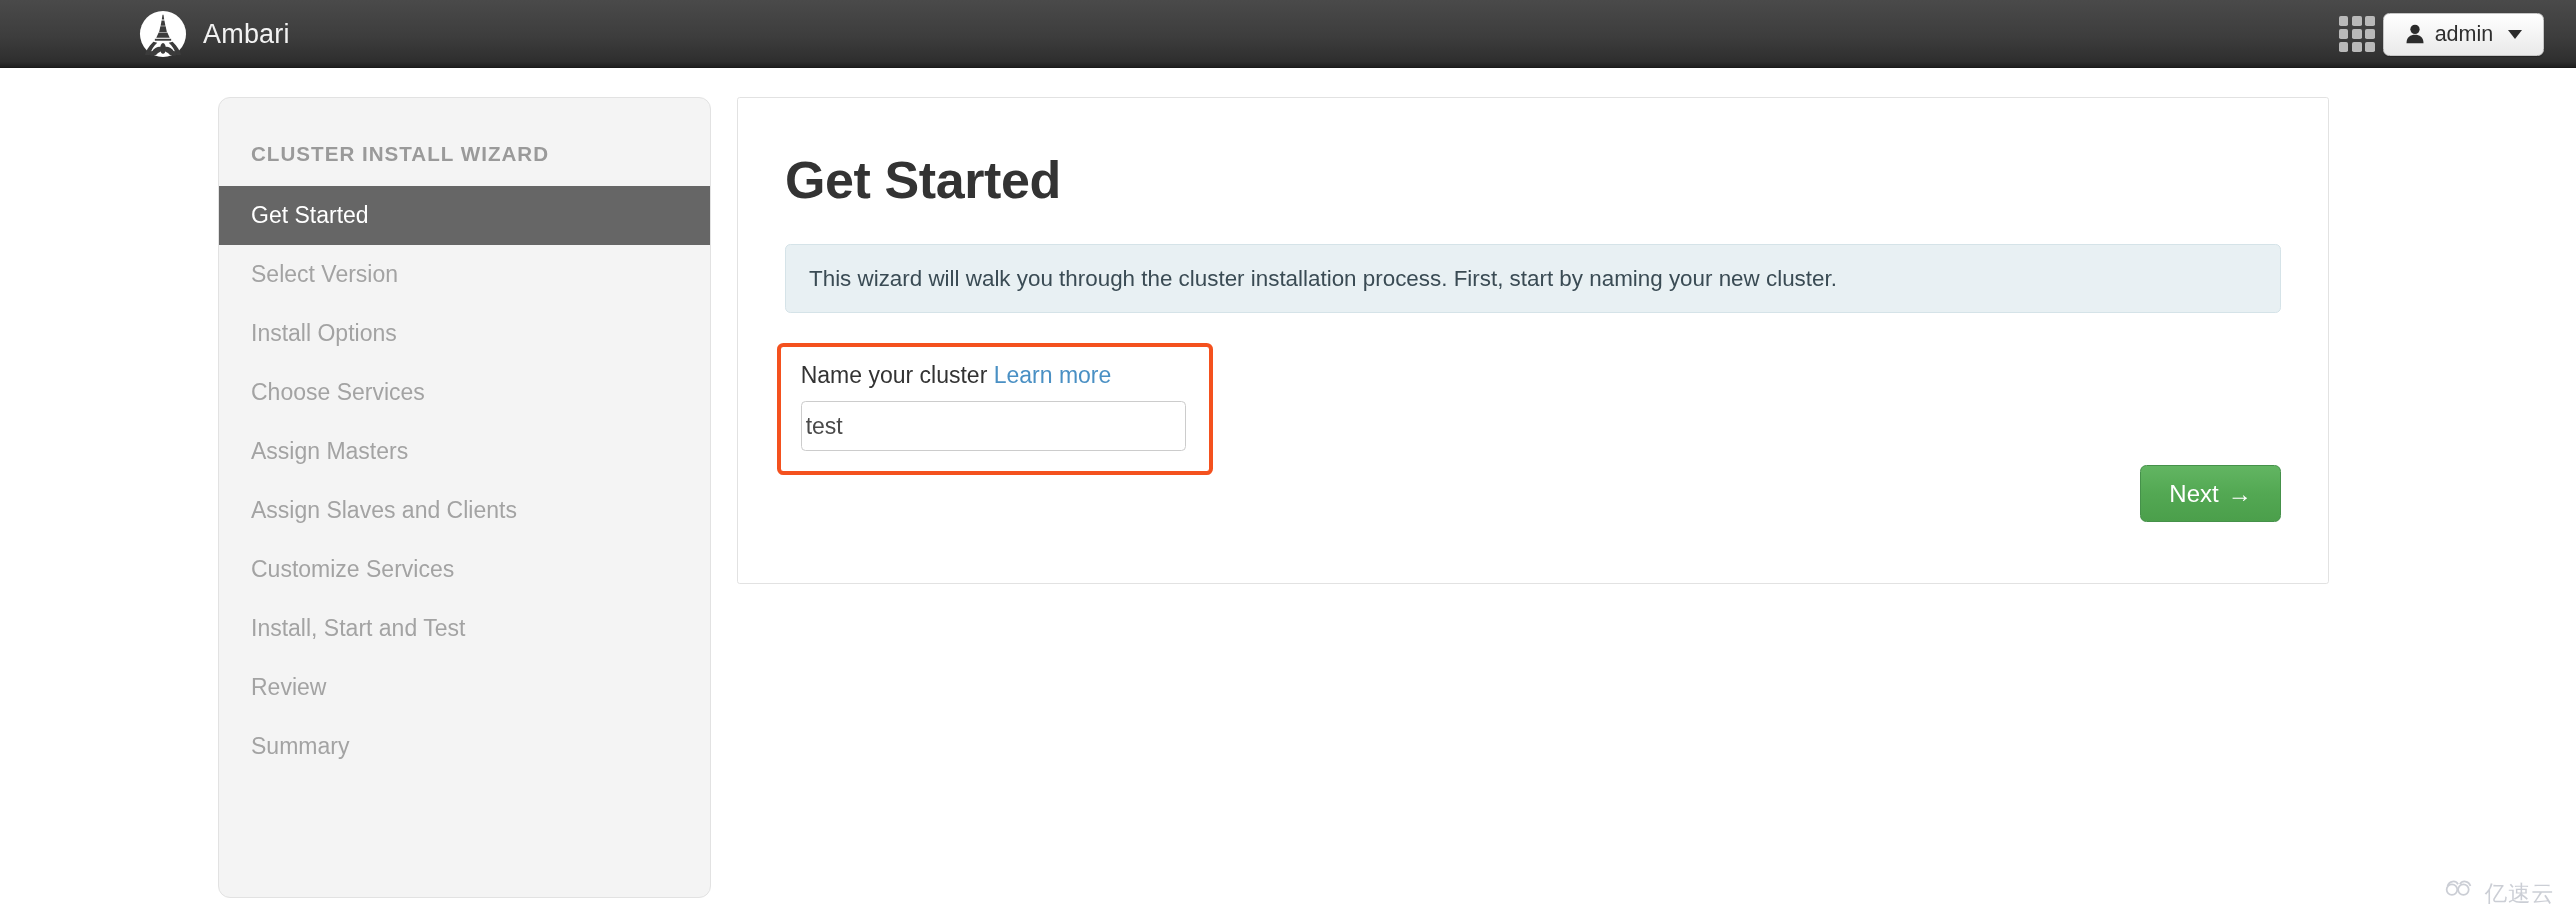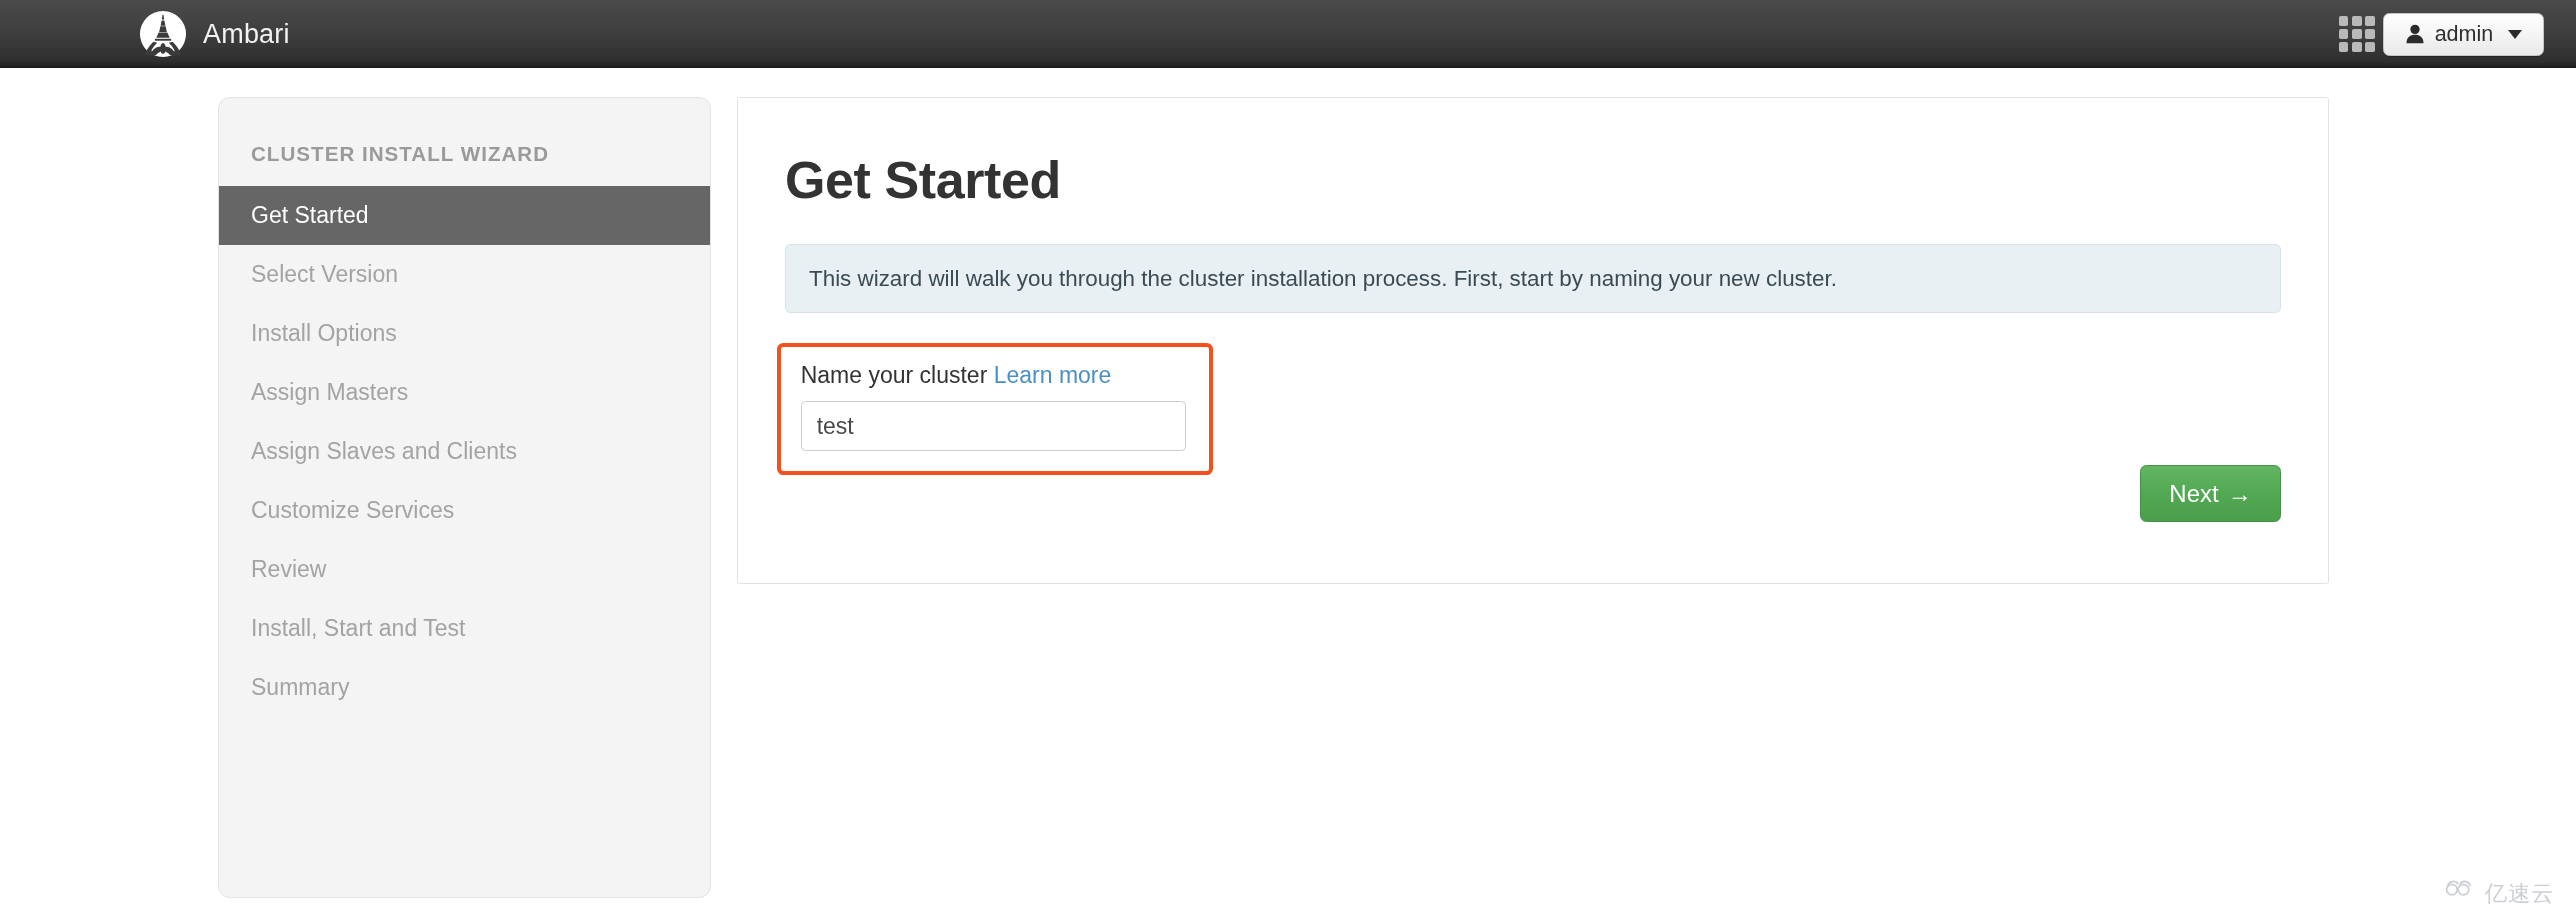--- a/index.html
+++ b/index.html
@@ -188,21 +188,21 @@
     color: #4a90c4;
     text-decoration: none;
     cursor: pointer;
   }
 
   .cluster-input {
     display: block;
     margin-top: 12.5px;
     width: 385px;
     height: 50px;
-    padding: 0 15px;
+    padding: 0 4px;
     font-size: 23px;
     font-family: "Liberation Sans", sans-serif;
     color: #4a4a4a;
     background: #ffffff;
     border: 0.9px solid #cccccc;
     border-radius: 4.5px;
     outline: none;
   }
 
   .next-btn {
@@ -301,33 +301,36 @@
     <li class="wizard-item active">
         <span>Get Started</span>
       </li>
     <li class="wizard-item">
         <span>Select Version</span>
       </li>
     <li class="wizard-item">
         <span>Install Options</span>
       </li>
     <li class="wizard-item">
+        <span>Choose Services</span>
+      </li>
+    <li class="wizard-item">
         <span>Assign Masters</span>
       </li>
     <li class="wizard-item">
         <span>Assign Slaves and Clients</span>
       </li>
     <li class="wizard-item">
         <span>Customize Services</span>
       </li>
     <li class="wizard-item">
+        <span>Install, Start and Test</span>
+      </li>
+    <li class="wizard-item">
         <span>Review</span>
-      </li>
-    <li class="wizard-item">
-        <span>Install, Start and Test</span>
       </li>
     <li class="wizard-item">
         <span>Summary</span>
       </li>
   </ul>
 </div>
 
 <div class="card">
 
   <h1 class="page-title">Get Started</h1>

